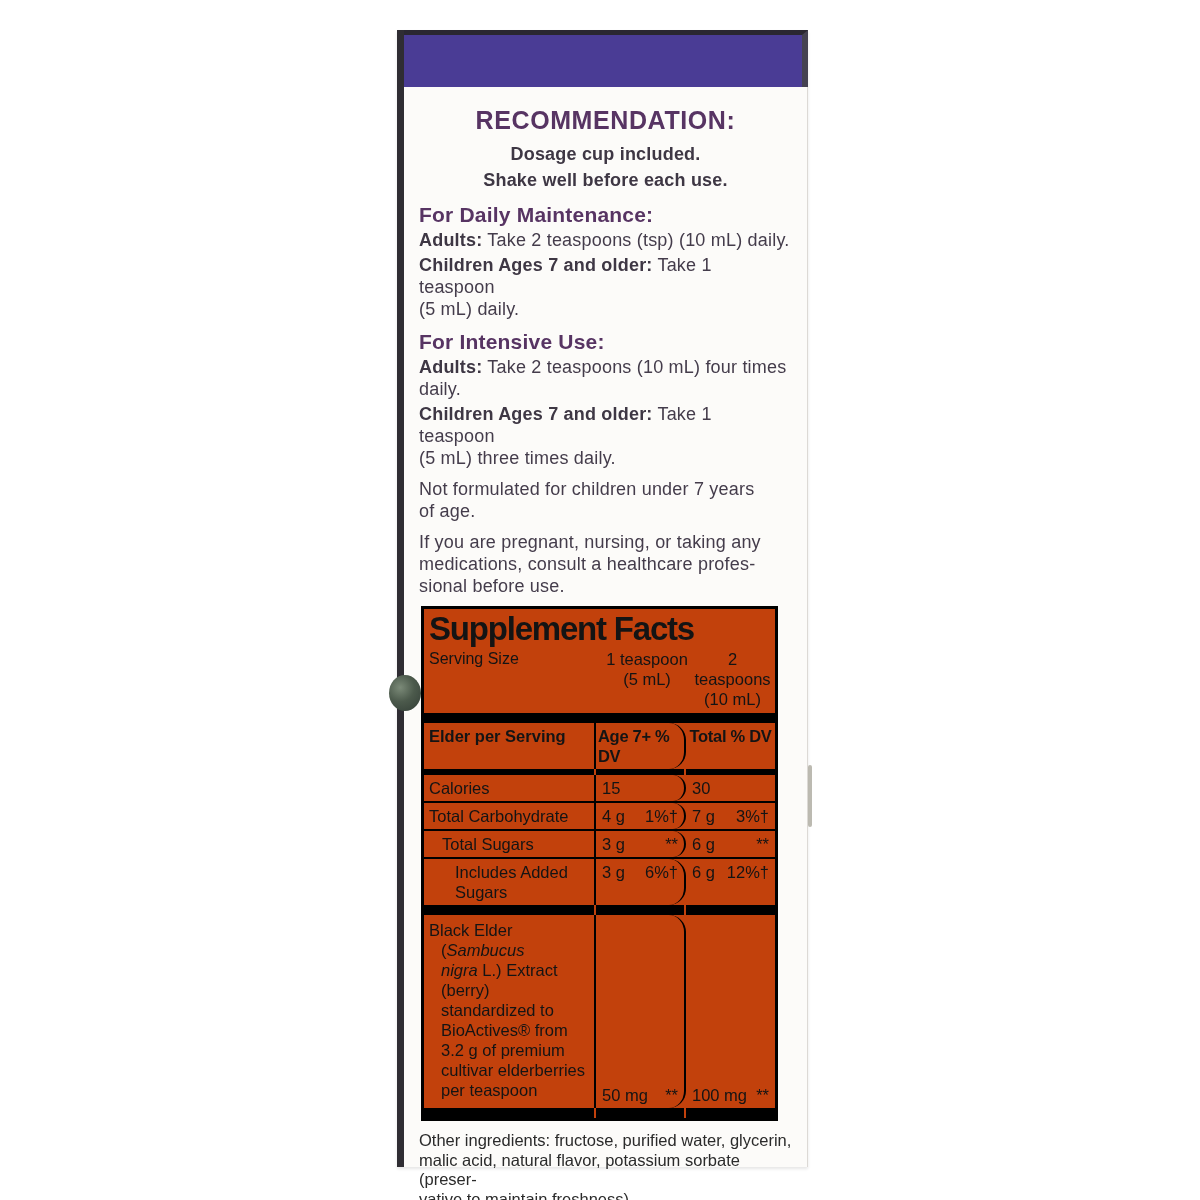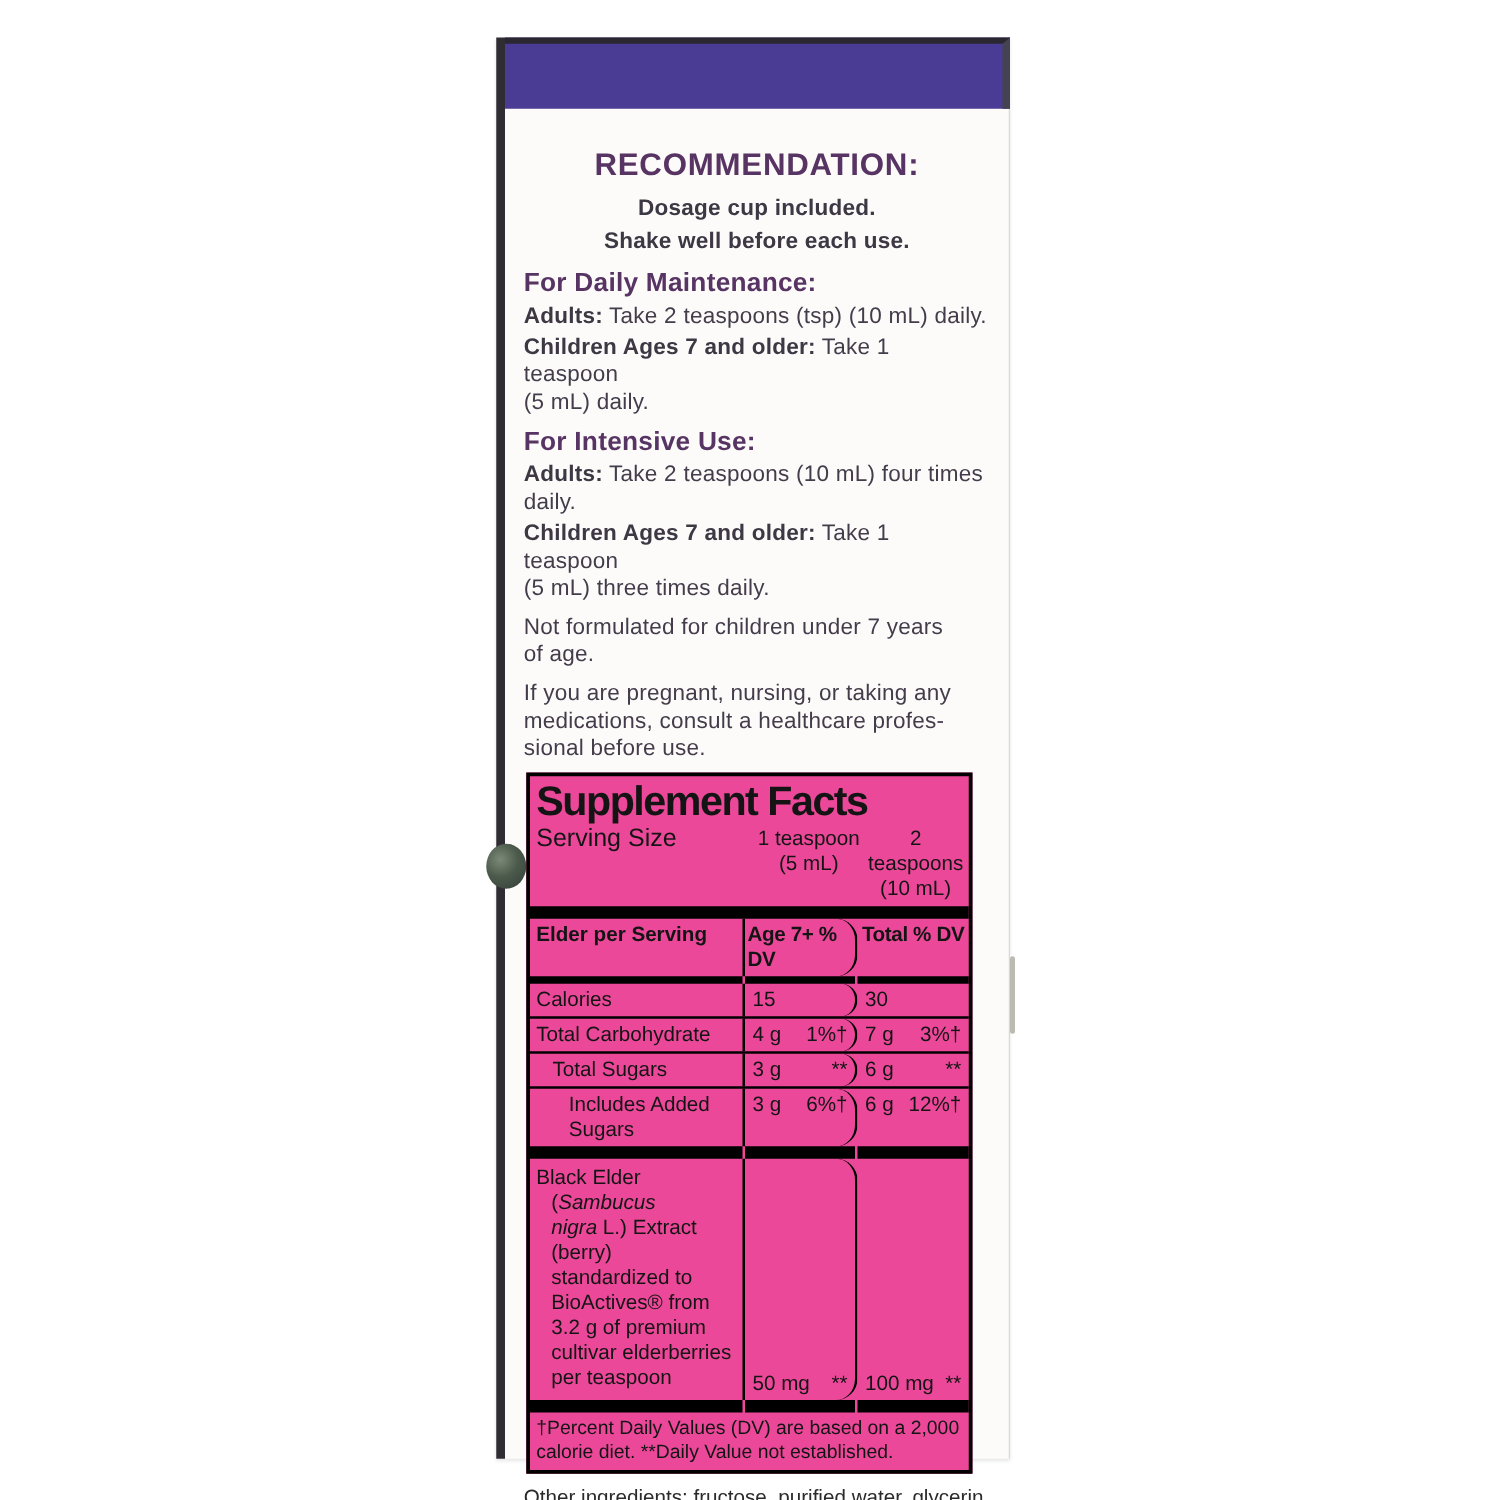--- a/index.html
+++ b/index.html
@@ -30,45 +30,45 @@
     box-sizing:border-box;
   }
   .content{
     padding:18px 16px 0 15px; color:var(--inkTop);
     font-size:18px; line-height:22px; letter-spacing:0.2px;
   }
 
   
   .rec-title{
     text-align:center; color:var(--purpleHead); font-weight:bold;
-    font-size:25px; line-height:30px; letter-spacing:0.6px; margin-bottom:6px;margin-top:12px;
+    font-size:25px; line-height:30px; letter-spacing:0.6px; margin-bottom:6px;
   }
   .rec-center{ text-align:center; font-weight:bold; line-height:26px; color:#3e3744;}
   .sec-head{
     color:var(--purpleHead); font-weight:bold; font-size:21px; line-height:25px;
     margin-top:9px; margin-bottom:2px;
   }
   .para{ margin:0 0 3px 0; }
   .para b{ color:#3e3744; }
   .plain{ margin-top:9px; }
 
   
   .sfbox{
     margin-top:9px; margin-left:2px;
     width:357px; box-sizing:border-box;
-    border:3px solid #000; background:#ec4899;
+    border:3px solid #000; background:#c2410c;
     color:var(--inkTable); letter-spacing:0;
   }
   .sf-title{
     font-weight:bold; font-size:33px; line-height:36px; letter-spacing:-1.2px;
     padding:2px 4px 0 5px;
   }
   .sf-serv{ padding:2px 0 4px 0; }
   .sf-serv-row{ display:grid; grid-template-columns:180px 86px 85px; }
-  .sf-serv-label{ font-size:20px; line-height:20px; padding-left:5px; }
+  .sf-serv-label{ font-size:16px; line-height:20px; padding-left:5px; }
   .sf-serv-c{ font-size:16.5px; line-height:20px; text-align:center; }
 
   .bar{ background:#000; }
   .b10{ height:10px; }
   .b6{ height:6px; }
   .bar.seg{ background:none; display:grid; grid-template-columns:172px 90px 89px; }
   .bar.seg i{ display:block; background:#000; height:100%; }
   .bar.seg i:not(:last-child){ margin-right:2px; }
 
   .sf-row{ display:grid; grid-template-columns:172px 90px 89px; align-items:stretch; }
@@ -233,22 +233,20 @@
             <span>**</span>
           </div>
       </div>
 
       <div class="bar seg b10">
           <i></i>
           <i></i>
           <i></i>
         </div>
 
-      <div class="sf-foot ml">†Percent Daily Values (DV) are based on a 2,000
-calorie diet. **Daily Value not established.</div>
     </div>
 
     <div class="bot mt10 ml">Other ingredients: fructose, purified water, glycerin,
 malic acid, natural flavor, potassium sorbate (preser-
 vative to maintain freshness)</div>
 
   </div>
 </div>
 
 </body></html>

